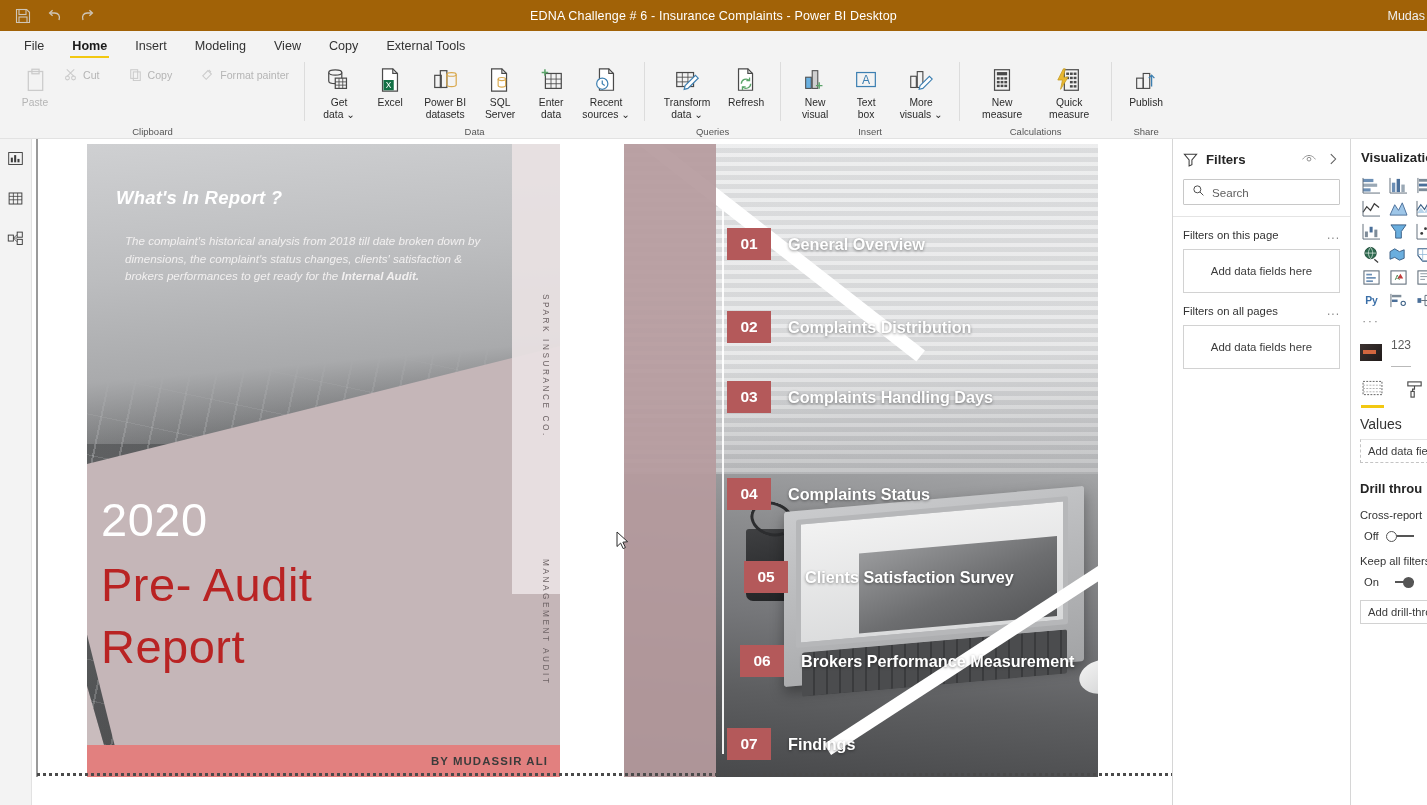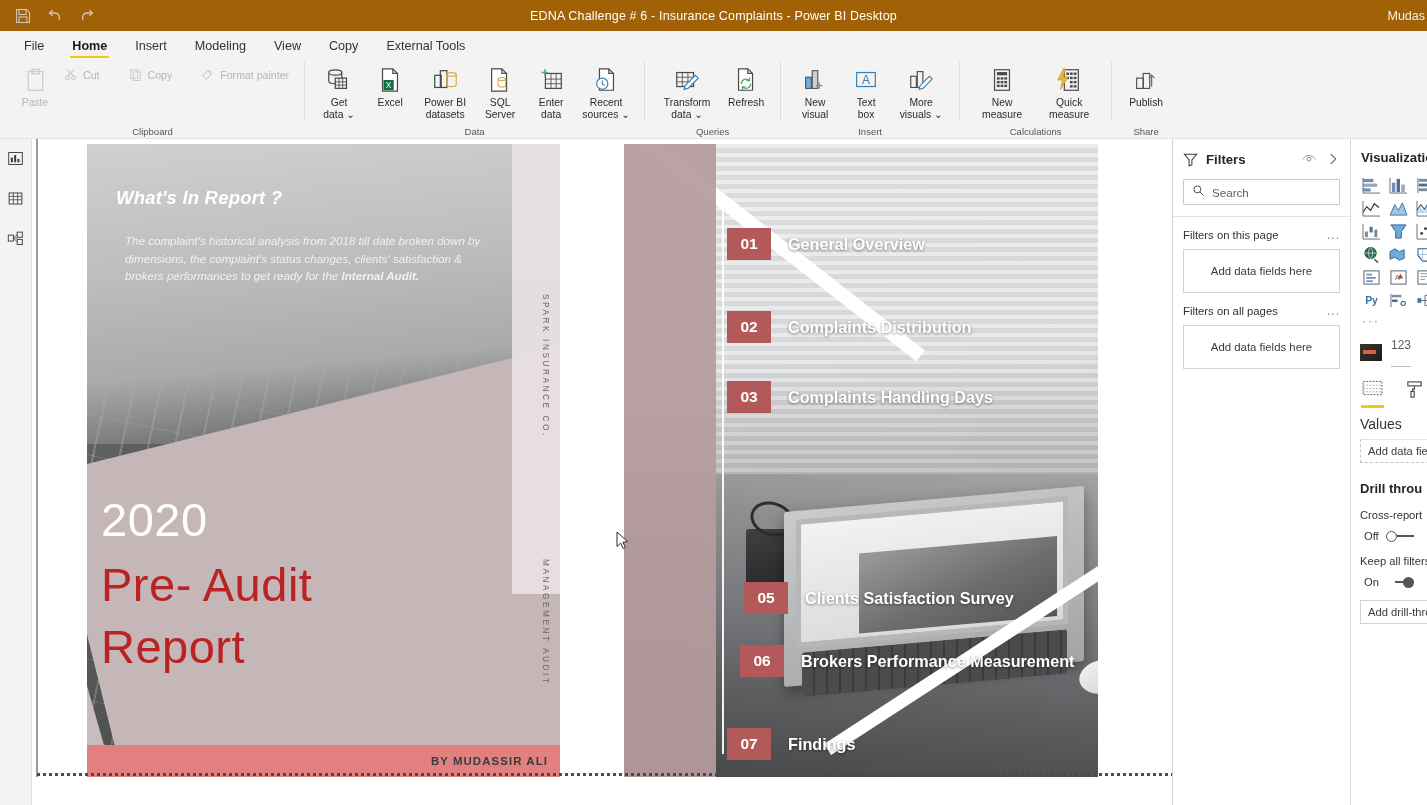--- a/index.html
+++ b/index.html
@@ -693,21 +693,25 @@
           <div class="toc-label">General Overview</div>
         </div>
         <div class="toc-row" style="top:167px;text-align:center;">
           <div class="toc-num">02</div>
           <div class="toc-label">Complaints Distribution</div>
         </div>
         <div class="toc-row" style="top:237px;">
           <div class="toc-num">03</div>
           <div class="toc-label">Complaints Handling Days</div>
         </div>
-        <div class="toc-row" style="top:438px;padding-left:17px;">
+        <div class="toc-row" style="top:334px;">
+          <div class="toc-num">04</div>
+          <div class="toc-label">Complaints Status</div>
+        </div>
+        <div class="toc-row" style="top:417px;padding-left:17px;">
           <div class="toc-num">05</div>
           <div class="toc-label">Clients Satisfaction Survey</div>
         </div>
         <div class="toc-row" style="top:501px;margin-left:13px;">
           <div class="toc-num">06</div>
           <div class="toc-label">Brokers Performance Measurement</div>
         </div>
         <div class="toc-row" style="top:584px;">
           <div class="toc-num">07</div>
           <div class="toc-label">Findings</div>

